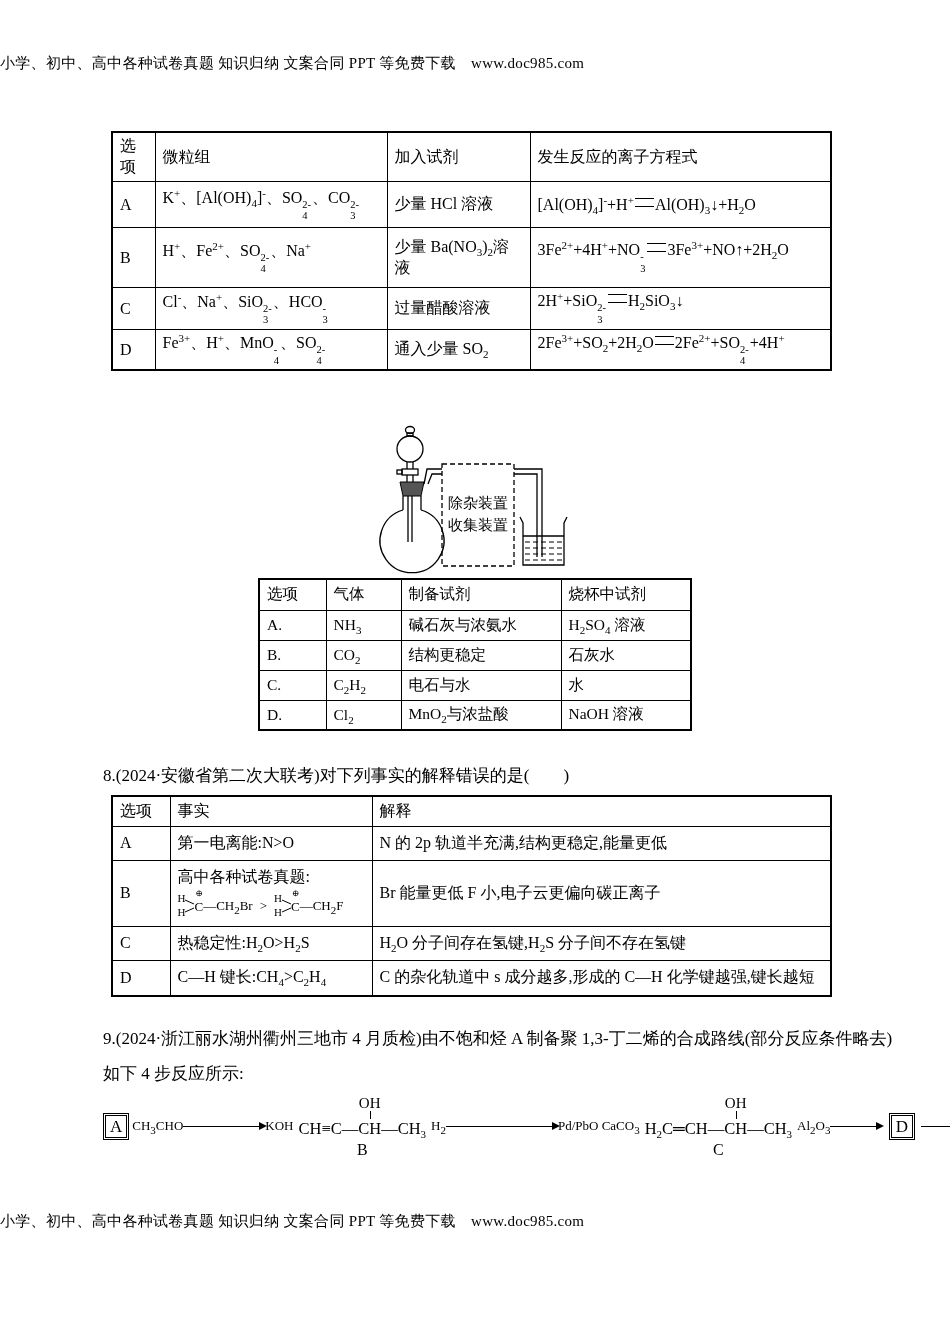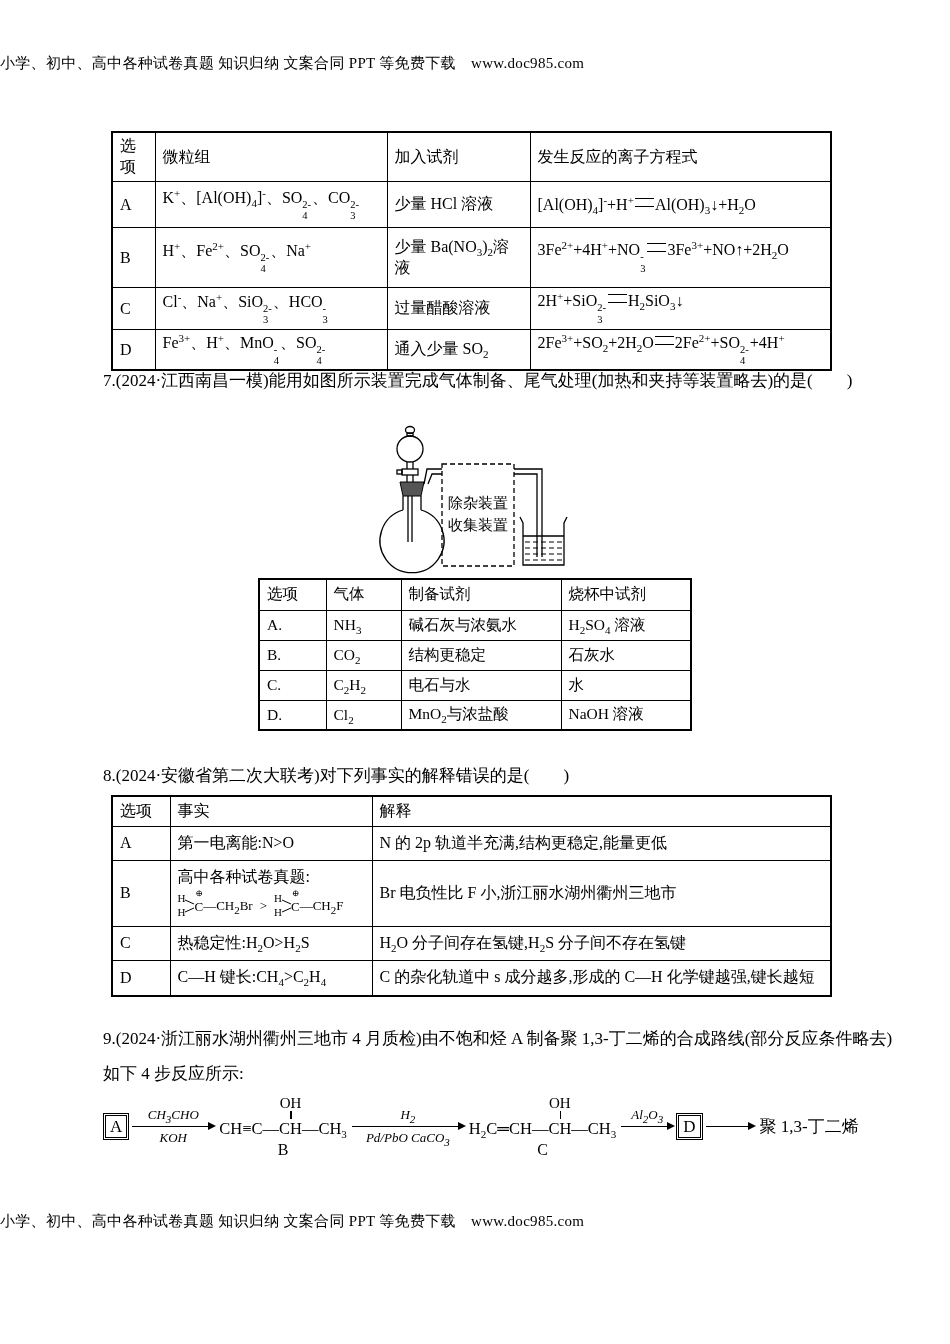--- a/index.html
+++ b/index.html
@@ -40,21 +40,21 @@
   .cation-row{display:flex;align-items:center;font-size:13px;}
   .cation{display:inline-flex;align-items:center;}
   .hcol{display:inline-flex;flex-direction:column;font-size:11px;line-height:1.25;}
   .cc{position:relative;display:inline-block;padding-top:2px;}
   .chg{position:absolute;top:-9px;left:1px;font-size:9px;}
   .gt{margin:0 7px;}
 
   
   .route{position:absolute;top:1093px;left:103px;width:800px;display:flex;align-items:center;}
   .dbox{border:3px double #000;padding:0 4px;font-size:17px;line-height:21px;flex:none;}
-  .rxn{display:flex;flex-direction:column;align-items:center;font-size:13px;margin:0 3px;flex:none;font-style:italic;}
+  .rxn{display:flex;flex-direction:row;align-items:center;font-size:13px;margin:0 3px;flex:none;}
   .rxn .line{position:relative;height:0;border-top:1.3px solid #000;margin:3px 0;}
   .rxn .line::after{content:"";position:absolute;right:-2px;top:-4.6px;width:0;height:0;
        border-left:8px solid #000;border-top:4px solid transparent;border-bottom:4px solid transparent;}
   .ghost{visibility:hidden;}
   .cmpd{display:flex;flex-direction:column;align-items:center;margin:0 2px;flex:none;}
   .chain{display:flex;align-items:baseline;font-size:16.5px;margin-top:26px;white-space:nowrap;}
   .ch-oh{position:relative;}
   .ch-oh .oh{position:absolute;left:50%;transform:translateX(-50%);bottom:100%;
        margin-bottom:7px;font-size:15px;text-align:center;}
   .ch-oh .bond{position:absolute;left:50%;bottom:100%;width:1.2px;height:8px;background:#000;}
@@ -134,21 +134,20 @@
         <td>通入少量 SO<sub>2</sub></td>
         <td>2Fe<sup>3+</sup>+SO<sub>2</sub>+2H<sub>2</sub>O<span class="deq"></span>2Fe<sup>2+</sup>+SO<span class="stk">
                 <span>2-</span>
                 <span>4</span>
               </span>+4H<sup>+</sup></td>
       </tr>
     </tbody>
       </table>
   </div>
 
-  <div class="qtext" style="top:364px;left:103px;width:792px;">7.(2024·江西南昌一模)能用如图所示装置完成气体制备、尾气处理(加热和夹持等装置略去)的是(　　)</div>
 
   <div class="apparatus">
     <svg width="272" height="152" viewBox="0 0 272 152">
 
       <ellipse class="ln" cx="36" cy="6" rx="4.5" ry="3.5"></ellipse>
       <path class="ln" d="M33,9 h6 v3 h-6 z"></path>
       <circle class="ln" cx="36" cy="25" r="13"></circle>
       <line class="ln" x1="33" y1="38" x2="33" y2="45"></line>
       <line class="ln" x1="39" y1="38" x2="39" y2="45"></line>
       <rect class="ln" x="28" y="45" width="16" height="6"></rect>
@@ -274,21 +273,21 @@
                   </span>
               <svg width="9" height="18" viewBox="0 0 9 18">
                     <line x1="0" y1="3" x2="9" y2="7" stroke="#000"></line>
                     <line x1="0" y1="15" x2="9" y2="11" stroke="#000"></line>
                   </svg>
               <span class="cc"><span class="chg">⊕</span><span>C</span></span>
               <span>—CH<sub>2</sub>F</span>
             </span>
           </div>
         </td>
-        <td>Br 电负性比 F 小,浙江丽水湖州衢州三地市</td>
+        <td>Br 能量更低 F 小,电子云更偏向碳正离子</td>
       </tr>
       <tr style="height:34px">
         <td>C</td>
         <td>热稳定性:H<sub>2</sub>O&gt;H<sub>2</sub>S</td>
         <td>H<sub>2</sub>O 分子间存在氢键,H<sub>2</sub>S 分子间不存在氢键</td>
       </tr>
       <tr style="height:36px">
         <td>D</td>
         <td>C—H 键长:CH<sub>4</sub>&gt;C<sub>2</sub>H<sub>4</sub></td>
         <td>C 的杂化轨道中 s 成分越多,形成的 C—H 化学键越强,键长越短</td>

